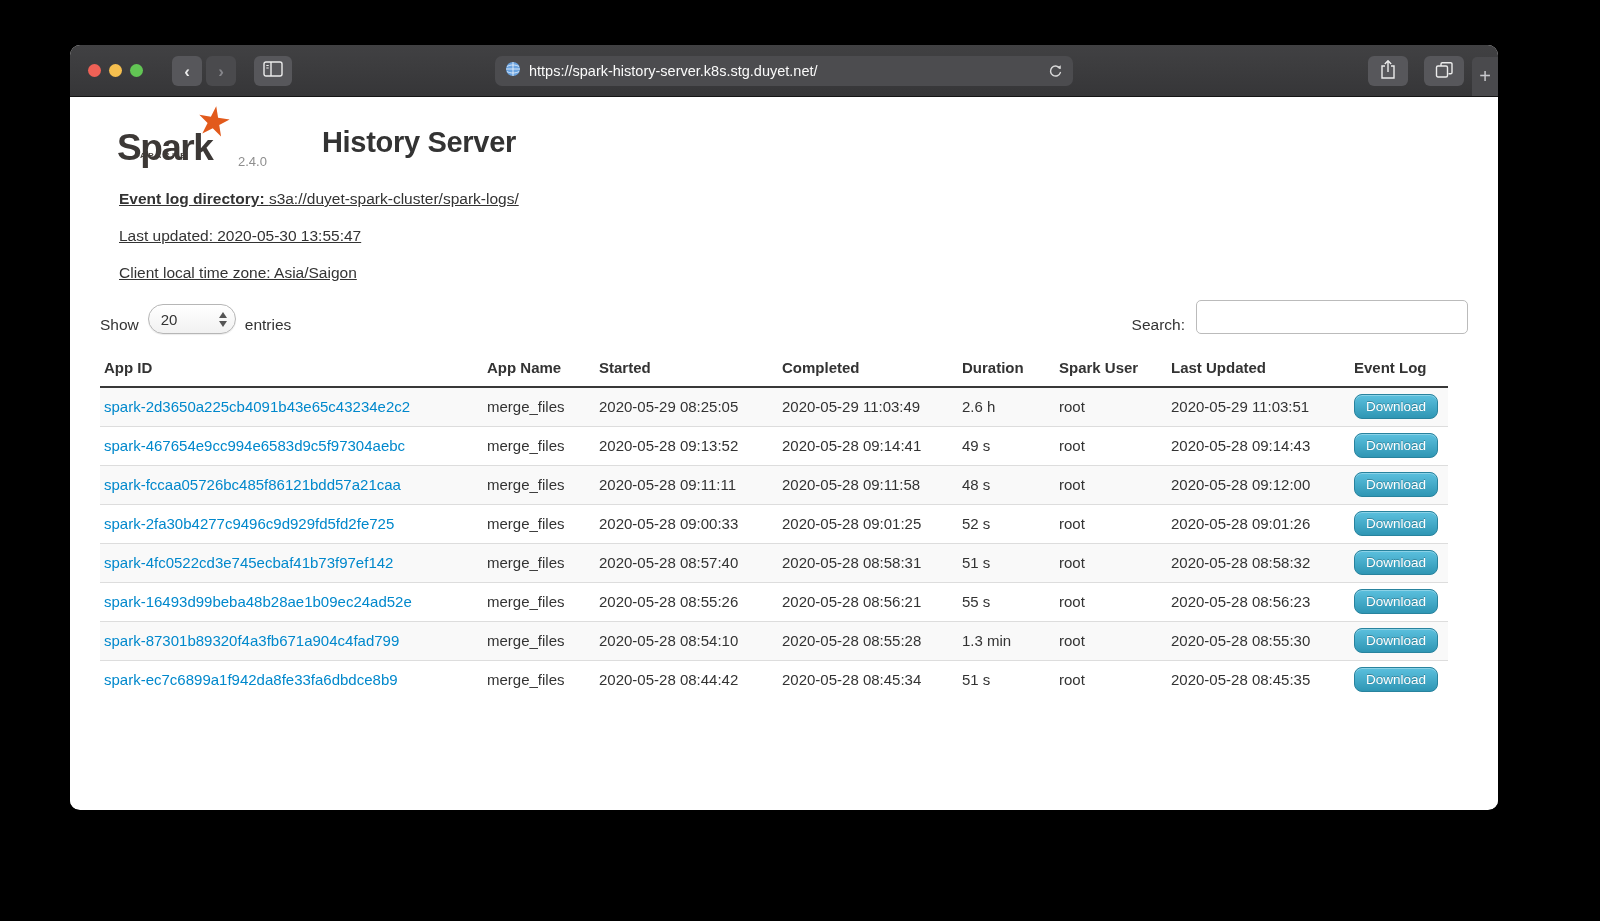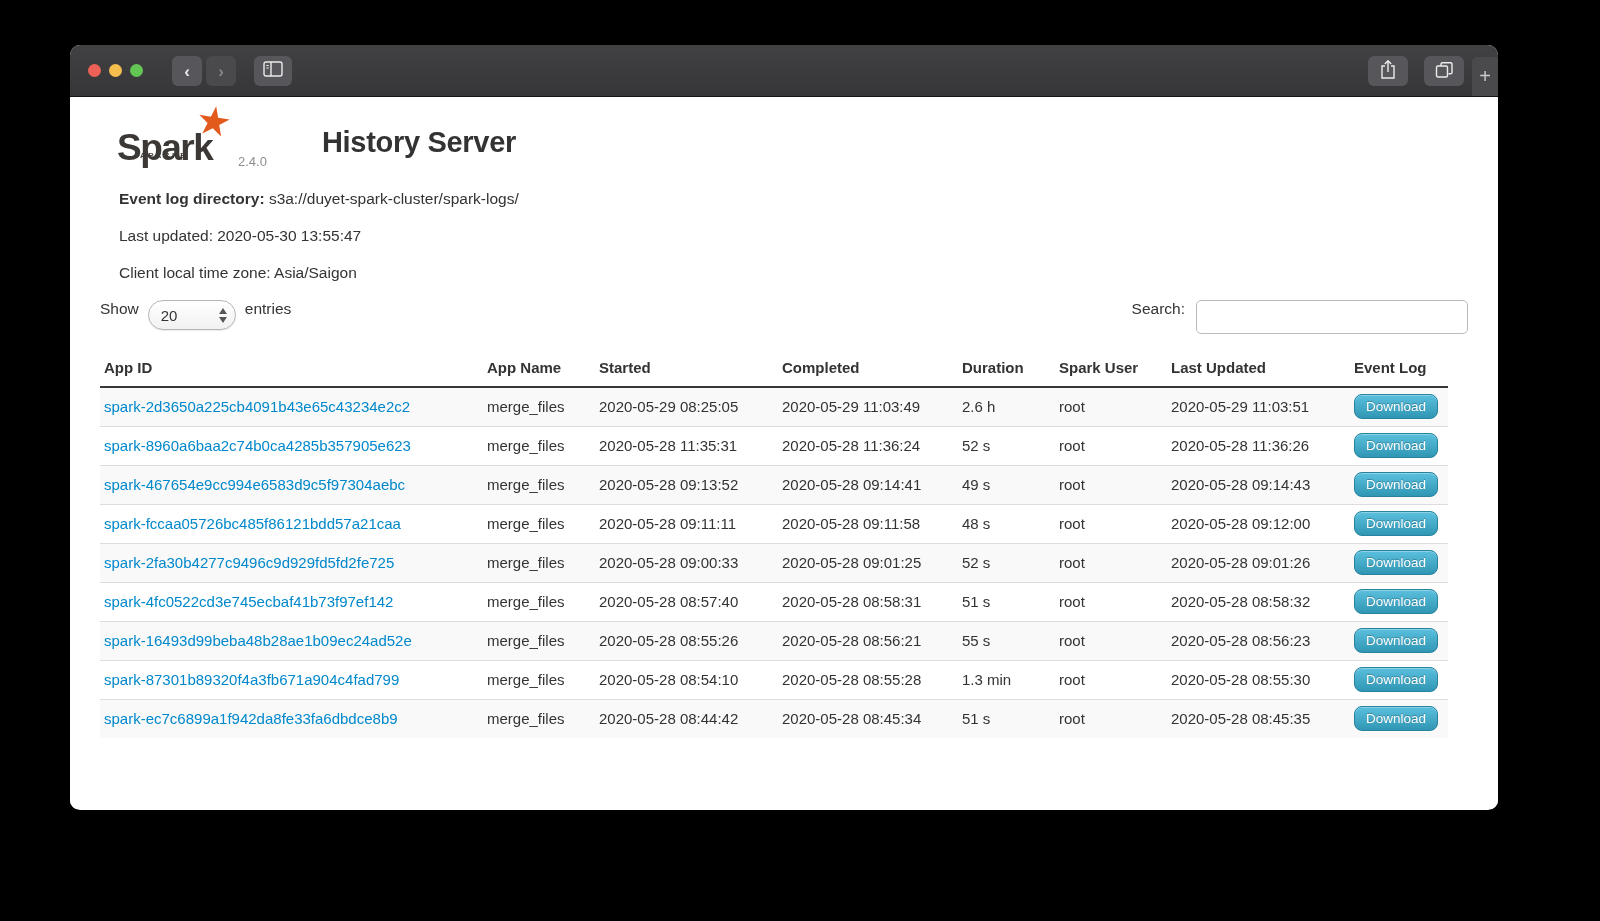--- a/index.html
+++ b/index.html
@@ -54,24 +54,24 @@
   .spark-word { position:absolute; left:17px; top:14px; font-size:37px; font-weight:bold;
                 letter-spacing:-1.5px; color:#3c3836; }
   .spark-star { position:absolute; right:-4px; top:-12px; font-size:40px;
                 color:#e25a1c; transform:rotate(9deg); line-height:1; }
   .spark-version { font-size:13px; color:#8e8e8e; align-self:flex-end;
                    margin:0 0 4px 10px; }
   .page-title { font-size:29px; font-weight:bold; color:#333; margin-left:55px;
                 letter-spacing:-.3px; }
 
   .info-block { margin:16px 0 0 19px; }
-  .info-block p { font-size:15.5px; margin-bottom:17px; line-height:20px; }
+  .info-block p { font-size:15.5px; margin-bottom:17px; line-height:20px;text-decoration:underline; }
   .info-block b { font-weight:bold; }
 
-  .controls { display:flex; align-items:flex-start; margin-top:7px; height:34px; }
+  .controls { display:flex; align-items:flex-end; margin-top:7px; height:34px; }
   .show-label, .entries-label, .search-label { font-size:15.5px; }
   .select-box { position:relative; width:88px; height:30px; margin:0 9px;
                 border:1px solid #b6b6b6; border-radius:15px;
                 background:linear-gradient(#fff,#f1f1f1);
                 box-shadow:0 1px 1px rgba(0,0,0,.08);
                 display:flex; align-items:center; padding-left:12px;
                 font-size:15px; color:#333; }
   .steppers { position:absolute; right:8px; top:7px; display:flex;
               flex-direction:column; gap:3px; }
   .tri-up   { width:0; height:0; border-left:4.5px solid transparent;
@@ -127,20 +127,35 @@
         <span>
           <svg width="20" height="16" viewBox="0 0 20 16">
               <rect x="1" y="1" width="18" height="14" rx="2" fill="none" stroke="#ececec" stroke-width="1.4"></rect>
               <line x1="8" y1="1" x2="8" y2="15" stroke="#ececec" stroke-width="1.4"></line>
               <line x1="3.3" y1="4.5" x2="5.7" y2="4.5" stroke="#ececec" stroke-width="1.2"></line>
               <line x1="3.3" y1="7" x2="5.7" y2="7" stroke="#ececec" stroke-width="1.2"></line>
             </svg>
         </span>
       </div>
 
+      <div class="urlbar">
+        <span>
+          <svg width="16" height="16" viewBox="0 0 16 16">
+              <circle cx="8" cy="8" r="7" fill="#6aa3e0"></circle>
+              <path d="M2 5.5 C5 3.5,11 3.5,14 5.5 M2 10.5 C5 12.5,11 12.5,14 10.5 M8 1 v14 M1 8 h14" stroke="#e8f1fb" stroke-width="1" fill="none" opacity=".85"></path>
+            </svg>
+        </span>
+        <span class="url-text">https://spark-history-server.k8s.stg.duyet.net/</span>
+        <span class="reload">
+          <svg width="15" height="15" viewBox="0 0 16 16">
+              <path d="M13.2 9.2 A5.4 5.4 0 1 1 12.4 4.2" fill="none" stroke="#d8d8d8" stroke-width="1.6" stroke-linecap="round"></path>
+              <path d="M13.6 1.2 L13.6 5.2 L9.8 4.1 Z" fill="#d8d8d8"></path>
+            </svg>
+        </span>
+      </div>
 
       <div class="tb-btn btn-share">
         <span>
           <svg width="18" height="21" viewBox="0 0 18 21">
               <path d="M6 7 H3 V19 H15 V7 H12" fill="none" stroke="#ececec" stroke-width="1.4"></path>
               <path d="M9 13 V2.2 M5.8 5 L9 1.8 L12.2 5" fill="none" stroke="#ececec" stroke-width="1.4"></path>
             </svg>
         </span>
       </div>
       <div class="tb-btn btn-tabs">
@@ -218,30 +233,20 @@
           <td><a class="app-link" href="#">spark-2d3650a225cb4091b43e65c43234e2c2</a></td>
           <td>merge_files</td>
           <td>2020-05-29 08:25:05</td>
           <td>2020-05-29 11:03:49</td>
           <td>2.6 h</td>
           <td>root</td>
           <td>2020-05-29 11:03:51</td>
           <td><button class="btn-download">Download</button></td>
         </tr>
             <tr>
-          <td><a class="app-link" href="#">spark-8960a6baa2c74b0ca4285b357905e623</a></td>
-          <td>merge_files</td>
-          <td>2020-05-28 11:35:31</td>
-          <td>2020-05-28 11:36:24</td>
-          <td>52 s</td>
-          <td>root</td>
-          <td>2020-05-28 11:36:26</td>
-          <td><button class="btn-download">Download</button></td>
-        </tr>
-            <tr>
           <td><a class="app-link" href="#">spark-467654e9cc994e6583d9c5f97304aebc</a></td>
           <td>merge_files</td>
           <td>2020-05-28 09:13:52</td>
           <td>2020-05-28 09:14:41</td>
           <td>49 s</td>
           <td>root</td>
           <td>2020-05-28 09:14:43</td>
           <td><button class="btn-download">Download</button></td>
         </tr>
             <tr>

